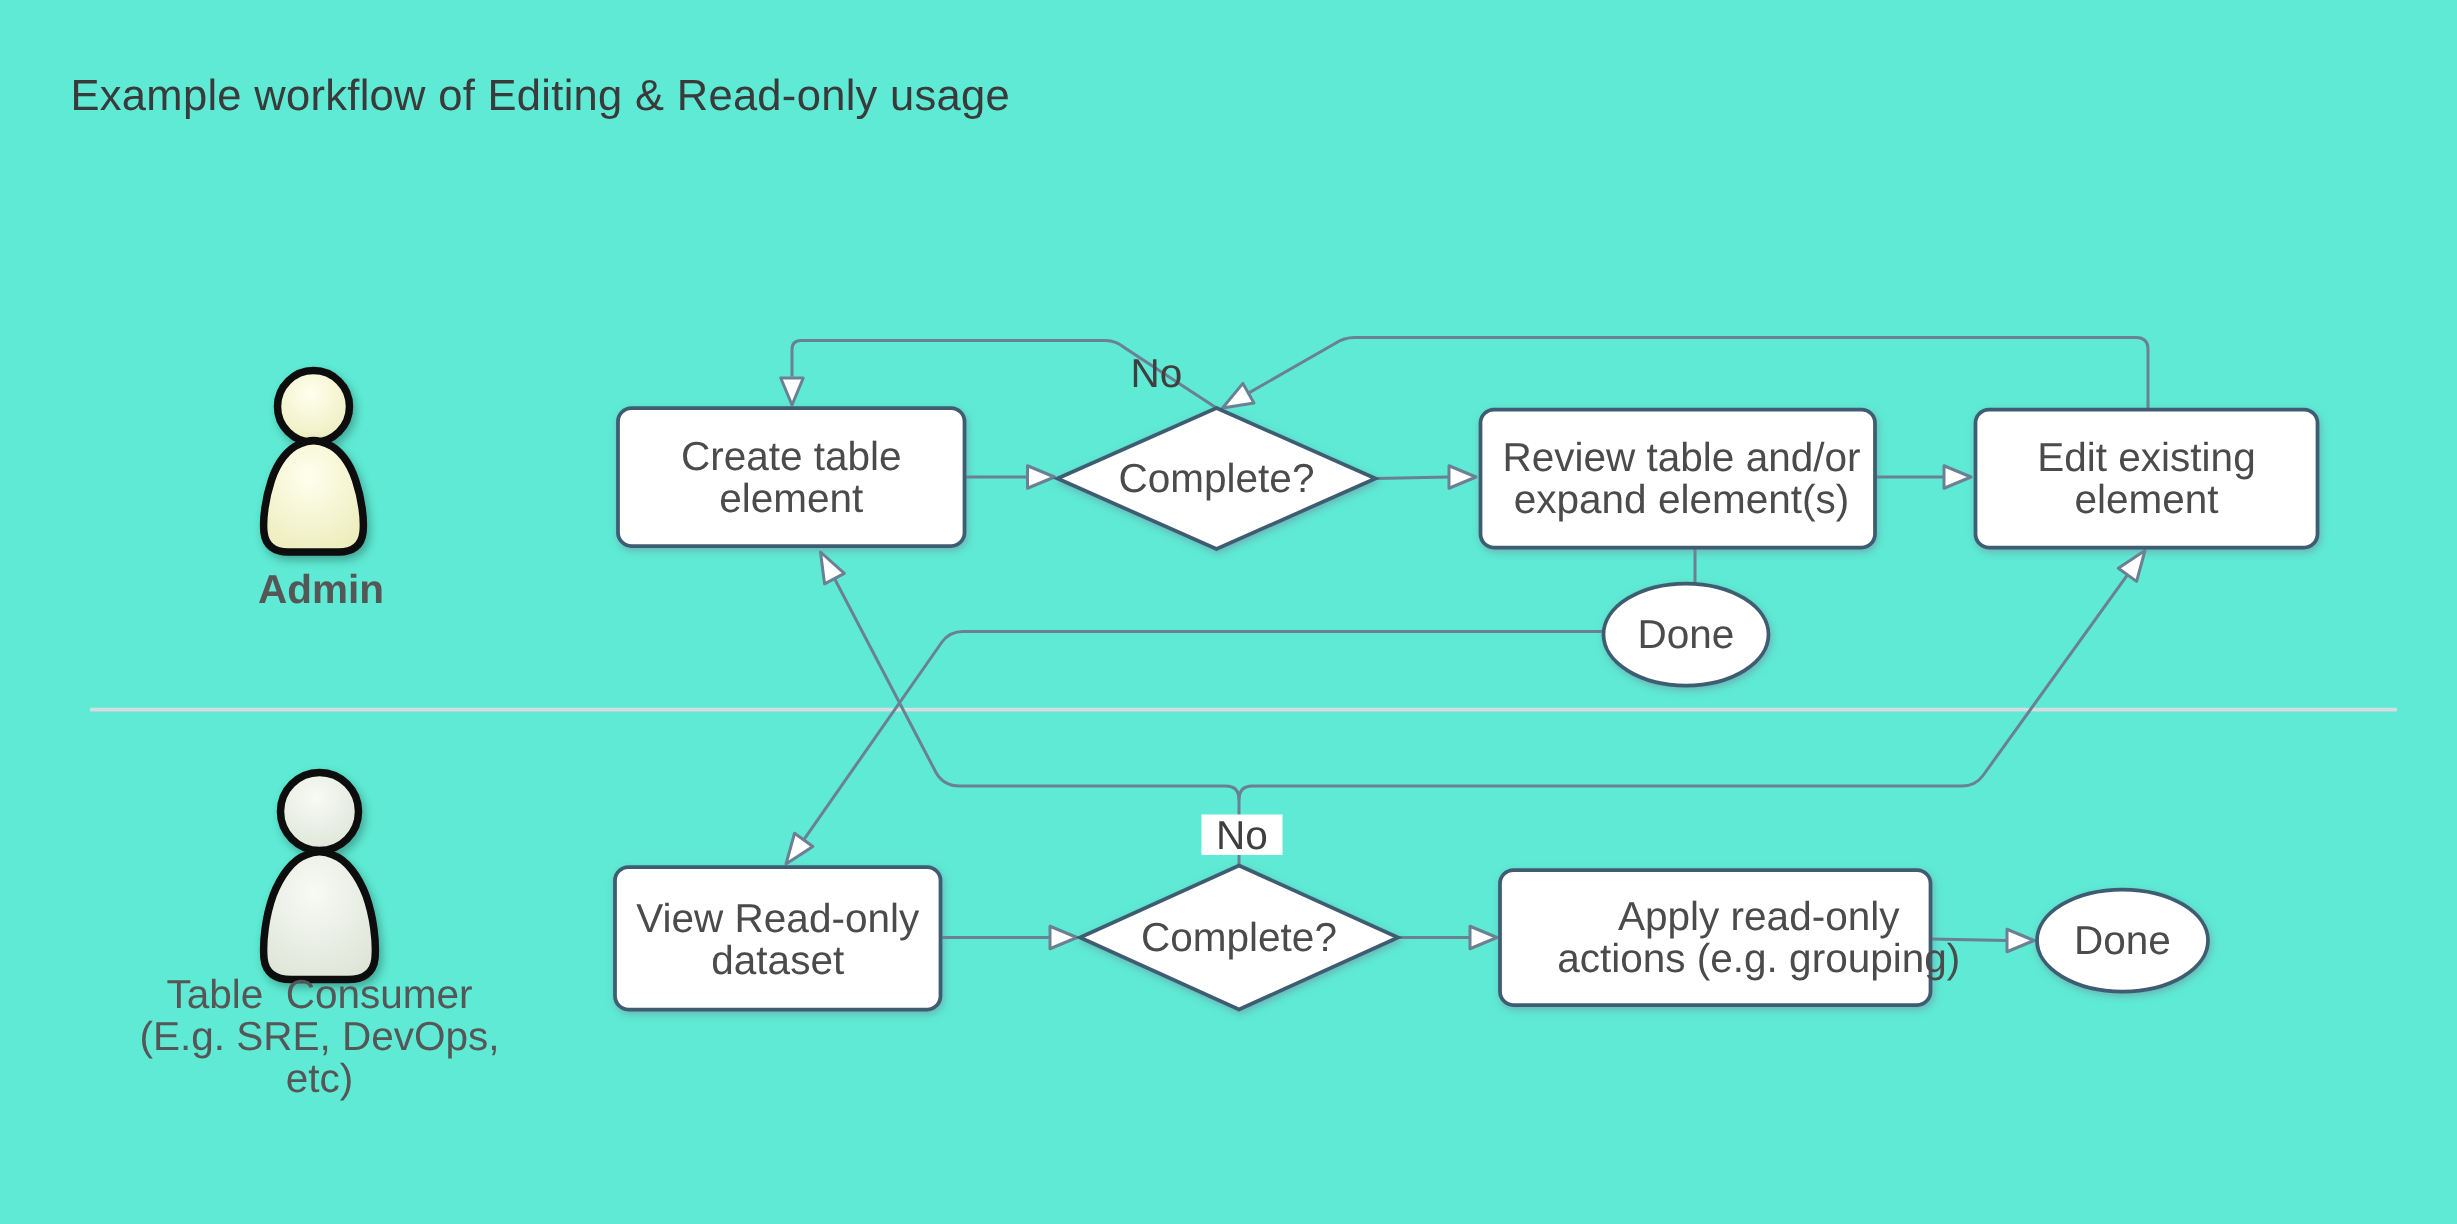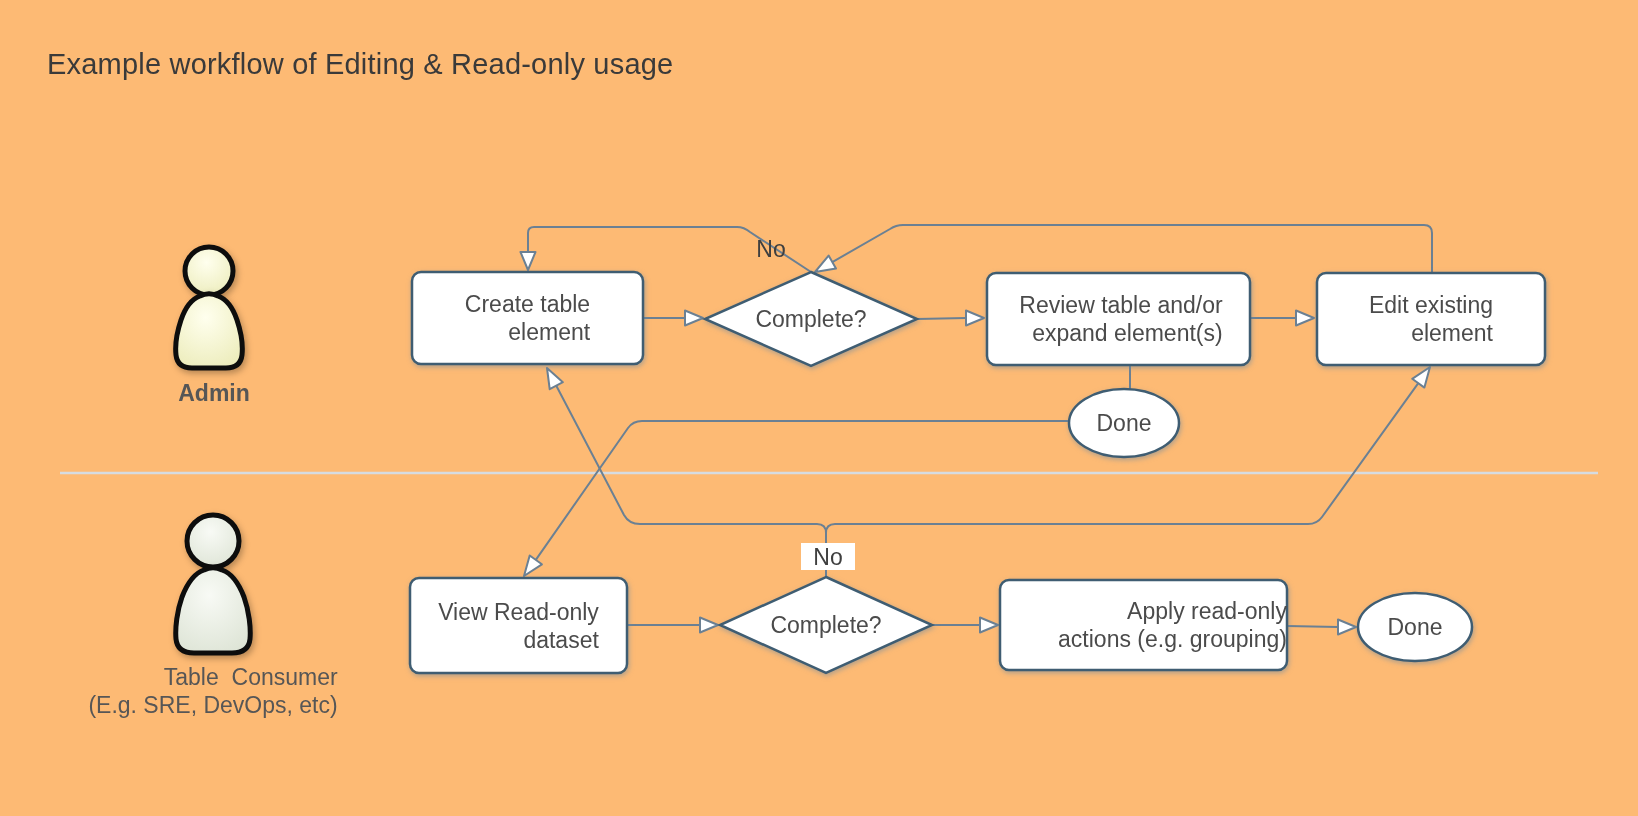--- a/index.html
+++ b/index.html
@@ -1,21 +1,21 @@
 <!DOCTYPE html>
 <html><head>
 <meta charset="utf-8">
 <style>
   html,body{margin:0;padding:0;background:#ffffff;}
   body{font-family:"Liberation Sans",sans-serif;}
-  .stage{position:relative;width:1638px;height:816px;background:#fdba74;overflow:hidden;}
+  .stage{position:relative;width:1638px;height:816px;background:#5eead4;overflow:hidden;}
   .stage svg{position:absolute;left:0;top:0;}
   .title{position:absolute;left:47px;top:48px;font-size:29px;color:#3a3a3a;letter-spacing:0.2px;}
   .lbl{position:absolute;display:flex;align-items:center;justify-content:center;
-       text-align:right;white-space:pre-line;color:#4b4b4b;font-size:23px;line-height:28px;}
+       text-align:center;white-space:pre-line;color:#4b4b4b;font-size:27px;line-height:28px;}
   .prewrap{white-space:pre-wrap;}
   .actor-lbl{color:#565656;}
   .edge-lbl{color:#3f3f3f;}
   .masked{background:#ffffff;}
   .divider{stroke:#d6dce1;stroke-width:2.5;}
   .conn{fill:none;stroke:#6b8093;stroke-width:2;}
   .ah{fill:#ffffff;stroke:#6b8093;stroke-width:2;stroke-linejoin:round;}
   .shape{fill:#ffffff;stroke:#3f5d72;stroke-width:2.5;
          filter:drop-shadow(1.5px 2.5px 2.5px rgba(114,139,158,0.55));}
   .person{stroke:#0d0d0d;stroke-width:5;stroke-linejoin:round;

